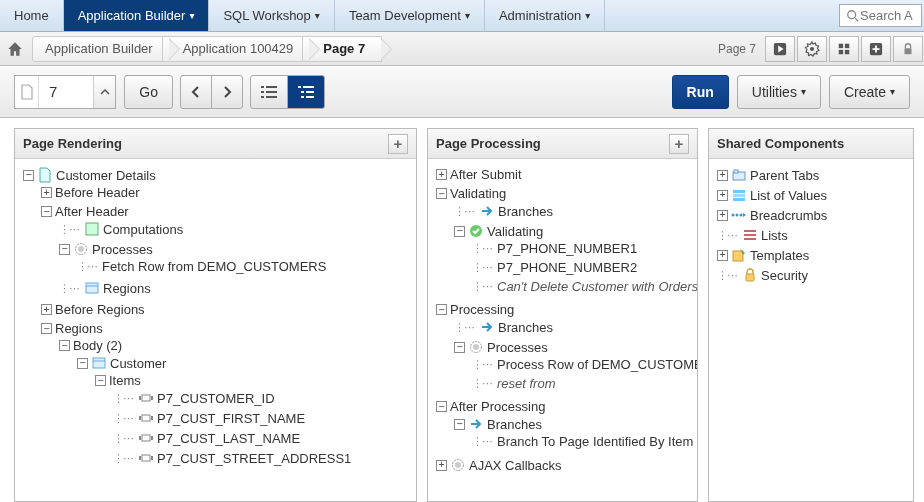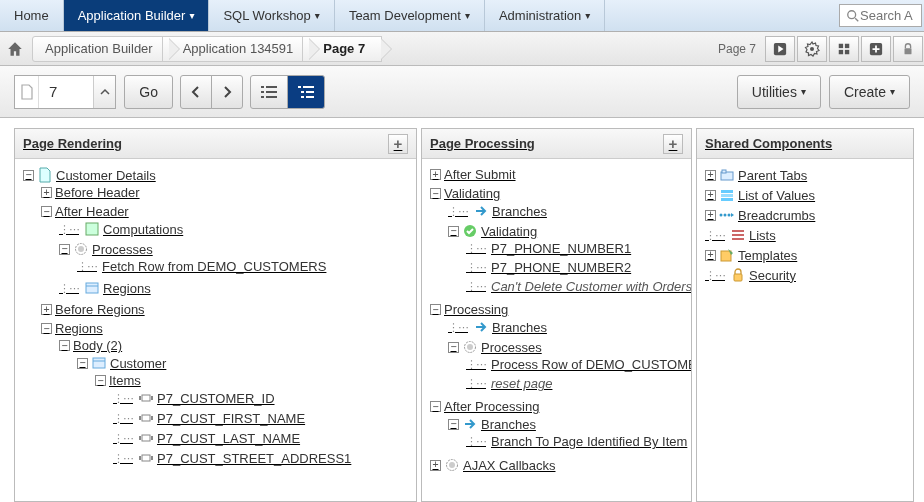--- a/index.html
+++ b/index.html
@@ -31,21 +31,21 @@
 .toolbar .pagebox .spin { width: 22px; border-left: 1px solid #ccc; height: 100%; display: flex; align-items: center; justify-content: center; background: linear-gradient(#fff,#e8e8e8); }
 .btn { height: 34px; padding: 0 14px; border: 1px solid #aaa; background: linear-gradient(#fdfdfd,#e3e3e3); font-size: 14px; color: #333; display: flex; align-items: center; cursor: pointer; border-radius: 3px; }
 .btn.run { background: linear-gradient(#1a4f9e,#0a3d82); color: #fff; border-color: #0a3d7a; font-weight: bold; }
 .btngrp { display: flex; }
 .btngrp .btn { border-radius: 0; margin-left: -1px; padding: 0 10px; }
 .btngrp .btn:first-child { border-radius: 3px 0 0 3px; }
 .btngrp .btn:last-child { border-radius: 0 3px 3px 0; }
 .btngrp .btn.active { background: #0a3d82; color: #fff; }
 .toolbar .spacer { flex: 1; }
 
-.workspace { display: flex; padding: 10px 10px 0 14px; gap: 4px; height: 384px; text-decoration: underline; }
+.workspace { display: flex; padding: 10px 10px 0 14px; gap: 10px; height: 384px; }
 .pane { border: 1px solid #bbb; background: #fff; display: flex; flex-direction: column; }
 .pane.left { width: 403px; }
 .pane.mid { width: 271px; }
 .pane.right { flex: 1; justify-content: space-between; }
 .pane-head { height: 30px; border-bottom: 1px solid #ccc; background: linear-gradient(#f8f8f8,#e8e8e8); display: flex; align-items: center; padding: 0 8px; font-size: 13px; font-weight: bold; color: #333; }
 .pane-head .spacer { flex: 1; }
 .pane-head .plus { width: 20px; height: 20px; border: 1px solid #bbb; background: linear-gradient(#fff,#e5e5e5); display: flex; align-items: center; justify-content: center; font-size: 15px; color: #666; cursor: pointer; }
 .pane-body { flex: 1; overflow: hidden; padding: 6px 4px; font-size: 13px; color: #333; }
 
 .tree ul { list-style: none; padding-left: 18px; }
@@ -88,21 +88,21 @@
       </svg>
     <input placeholder="Search A" style="">
   </div>
 </div>
 
 <div class="breadbar">
   <svg class="home" viewBox="0 0 16 16">
       <path d="M8 2 L14 8 L12 8 L12 14 L9 14 L9 10 L7 10 L7 14 L4 14 L4 8 L2 8 Z" fill="#666"></path>
     </svg>
   <div class="crumb">Application Builder</div>
-  <div class="crumb">Application 134591</div>
+  <div class="crumb">Application 100429</div>
   <div class="crumb active">Page 7</div>
   <div class="spacer"></div>
   <span class="pglabel">Page 7</span>
   <div class="iconbtn">
       <svg width="14" height="14" viewBox="0 0 16 16">
         <rect x="1" y="1" width="14" height="14" rx="2" fill="#555"></rect>
         <path d="M6 4 L12 8 L6 12 Z" fill="#fff"></path>
       </svg>
     </div>
   <div class="iconbtn">
@@ -176,20 +176,21 @@
           <rect x="0" y="1" width="3" height="2" fill="#fff"></rect>
           <rect x="5" y="1" width="11" height="2" fill="#fff"></rect>
           <rect x="3" y="6" width="3" height="2" fill="#fff"></rect>
           <rect x="8" y="6" width="8" height="2" fill="#fff"></rect>
           <rect x="3" y="11" width="3" height="2" fill="#fff"></rect>
           <rect x="8" y="11" width="8" height="2" fill="#fff"></rect>
         </svg>
       </button>
   </div>
   <div class="spacer"></div>
+  <button class="btn run">Run</button>
   <button class="btn">
       <span>Utilities</span>
       <span class="chev">▾</span>
     </button>
   <button class="btn">
       <span>Create</span>
       <span class="chev">▾</span>
     </button>
 </div>
 
@@ -469,21 +470,21 @@
               <ul>
                 <li>
                     <div class="row">
                       <span class="dots">⋮⋯</span>
                       <span>Process Row of DEMO_CUSTOMERS</span>
                     </div>
                   </li>
                 <li>
                     <div class="row">
                       <span class="dots">⋮⋯</span>
-                      <span class="italic">reset page</span>
+                      <span class="italic">reset from</span>
                     </div>
                   </li>
               </ul>
             </li>
           </ul>
         </li>
         <li>
             <div class="row">
               <span class="tog">−</span>
               <span>After Processing</span>

